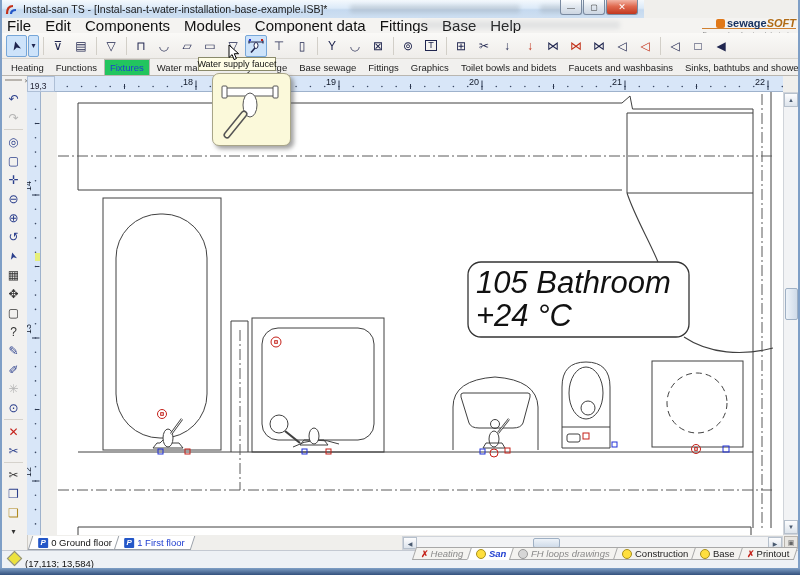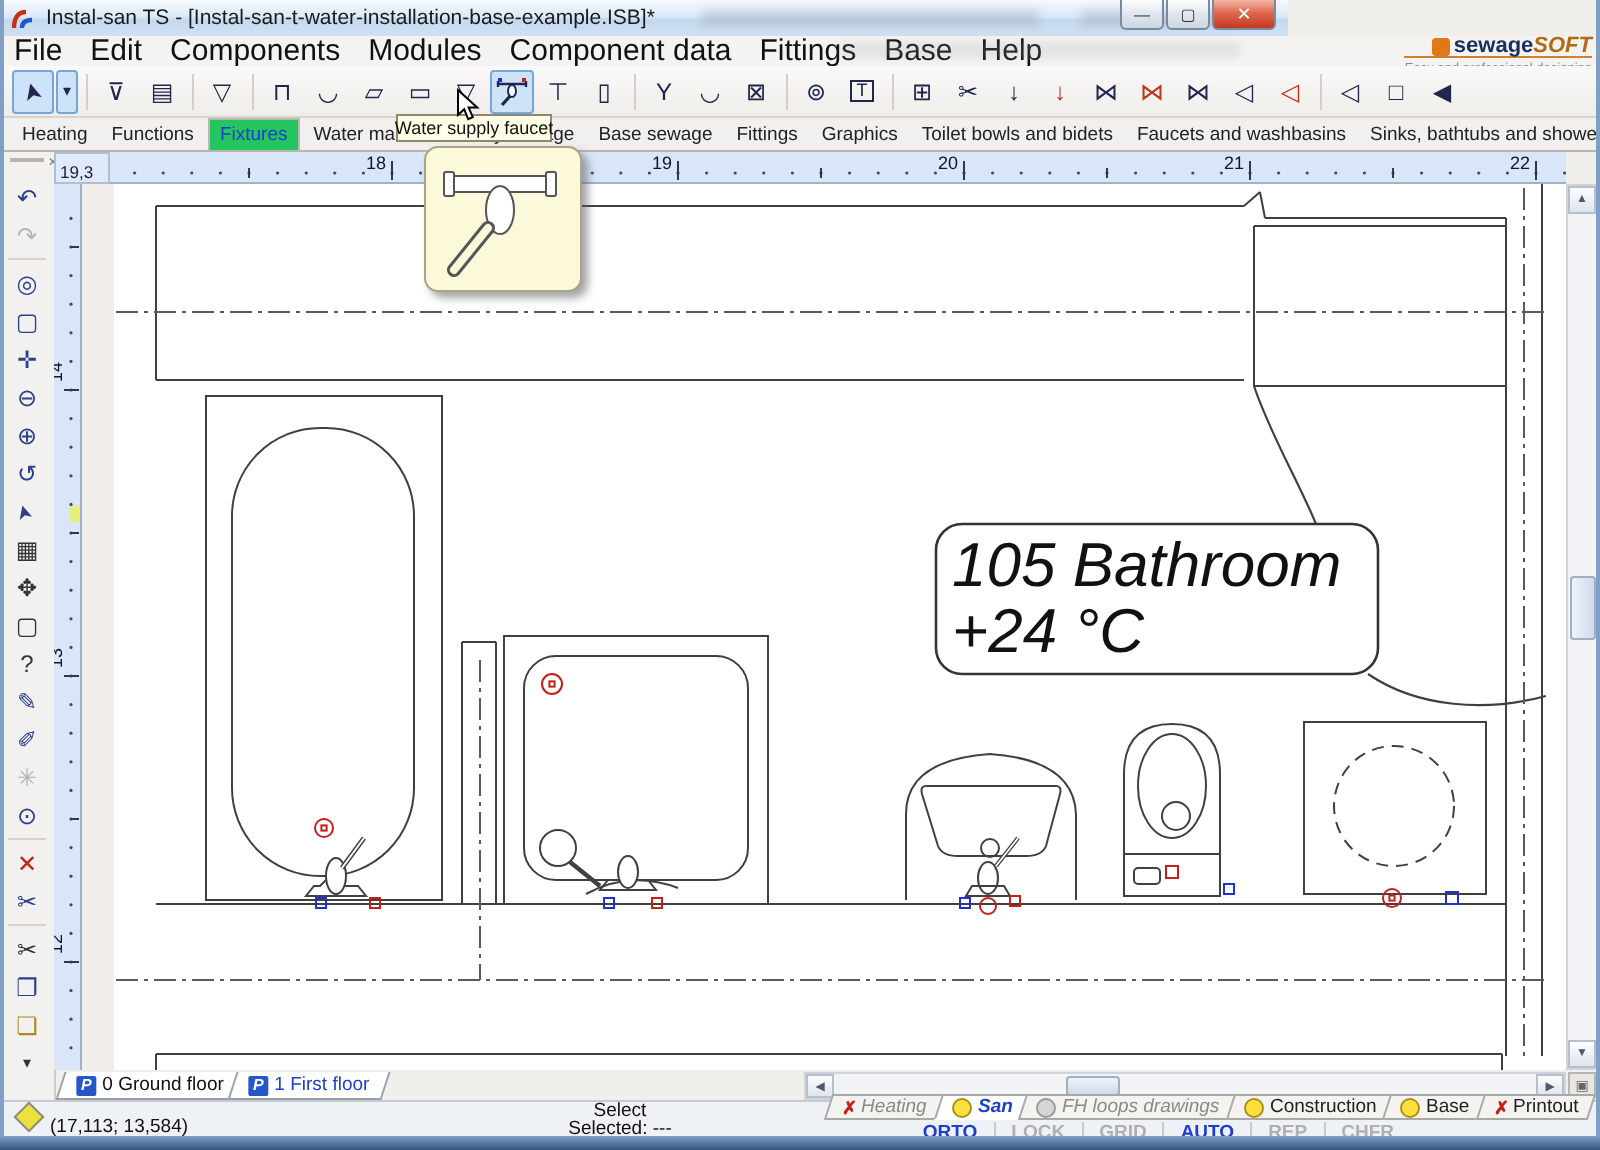--- a/index.html
+++ b/index.html
@@ -612,24 +612,20 @@
       <span>
           <i class="p">P</i>
       <span>1 First floor</span>
         </span>
     </div>
   </div>
 
   <div class="statusbar"></div>
   <div class="diamond"></div>
   <div class="coords">(17,113; 13,584)</div>
-  <div class="statc">
-    <div>Select</div>
-    <div>Selected: ---</div>
-  </div>
 
   <div class="layertabs">
     <div class="ltab off">
         <span>
           <i class="xico">✗</i>
           <span>Heating</span>
         </span>
       </div>
     <div class="ltab act">
         <span>
@@ -656,25 +652,17 @@
         </span>
       </div>
     <div class="ltab">
         <span>
           <i class="xico">✗</i>
           <span>Printout</span>
         </span>
       </div>
   </div>
 
-  <div class="toggles">
-    <span class="tg on">ORTO</span>
-    <span class="tg">LOCK</span>
-    <span class="tg">GRID</span>
-    <span class="tg on">AUTO</span>
-    <span class="tg">REP</span>
-    <span class="tg">CHFR</span>
-  </div>
 
   <div class="bleft"></div>
   <div class="bright"></div>
   <div class="bbottom"></div>
 </div>
 
 </body></html>

